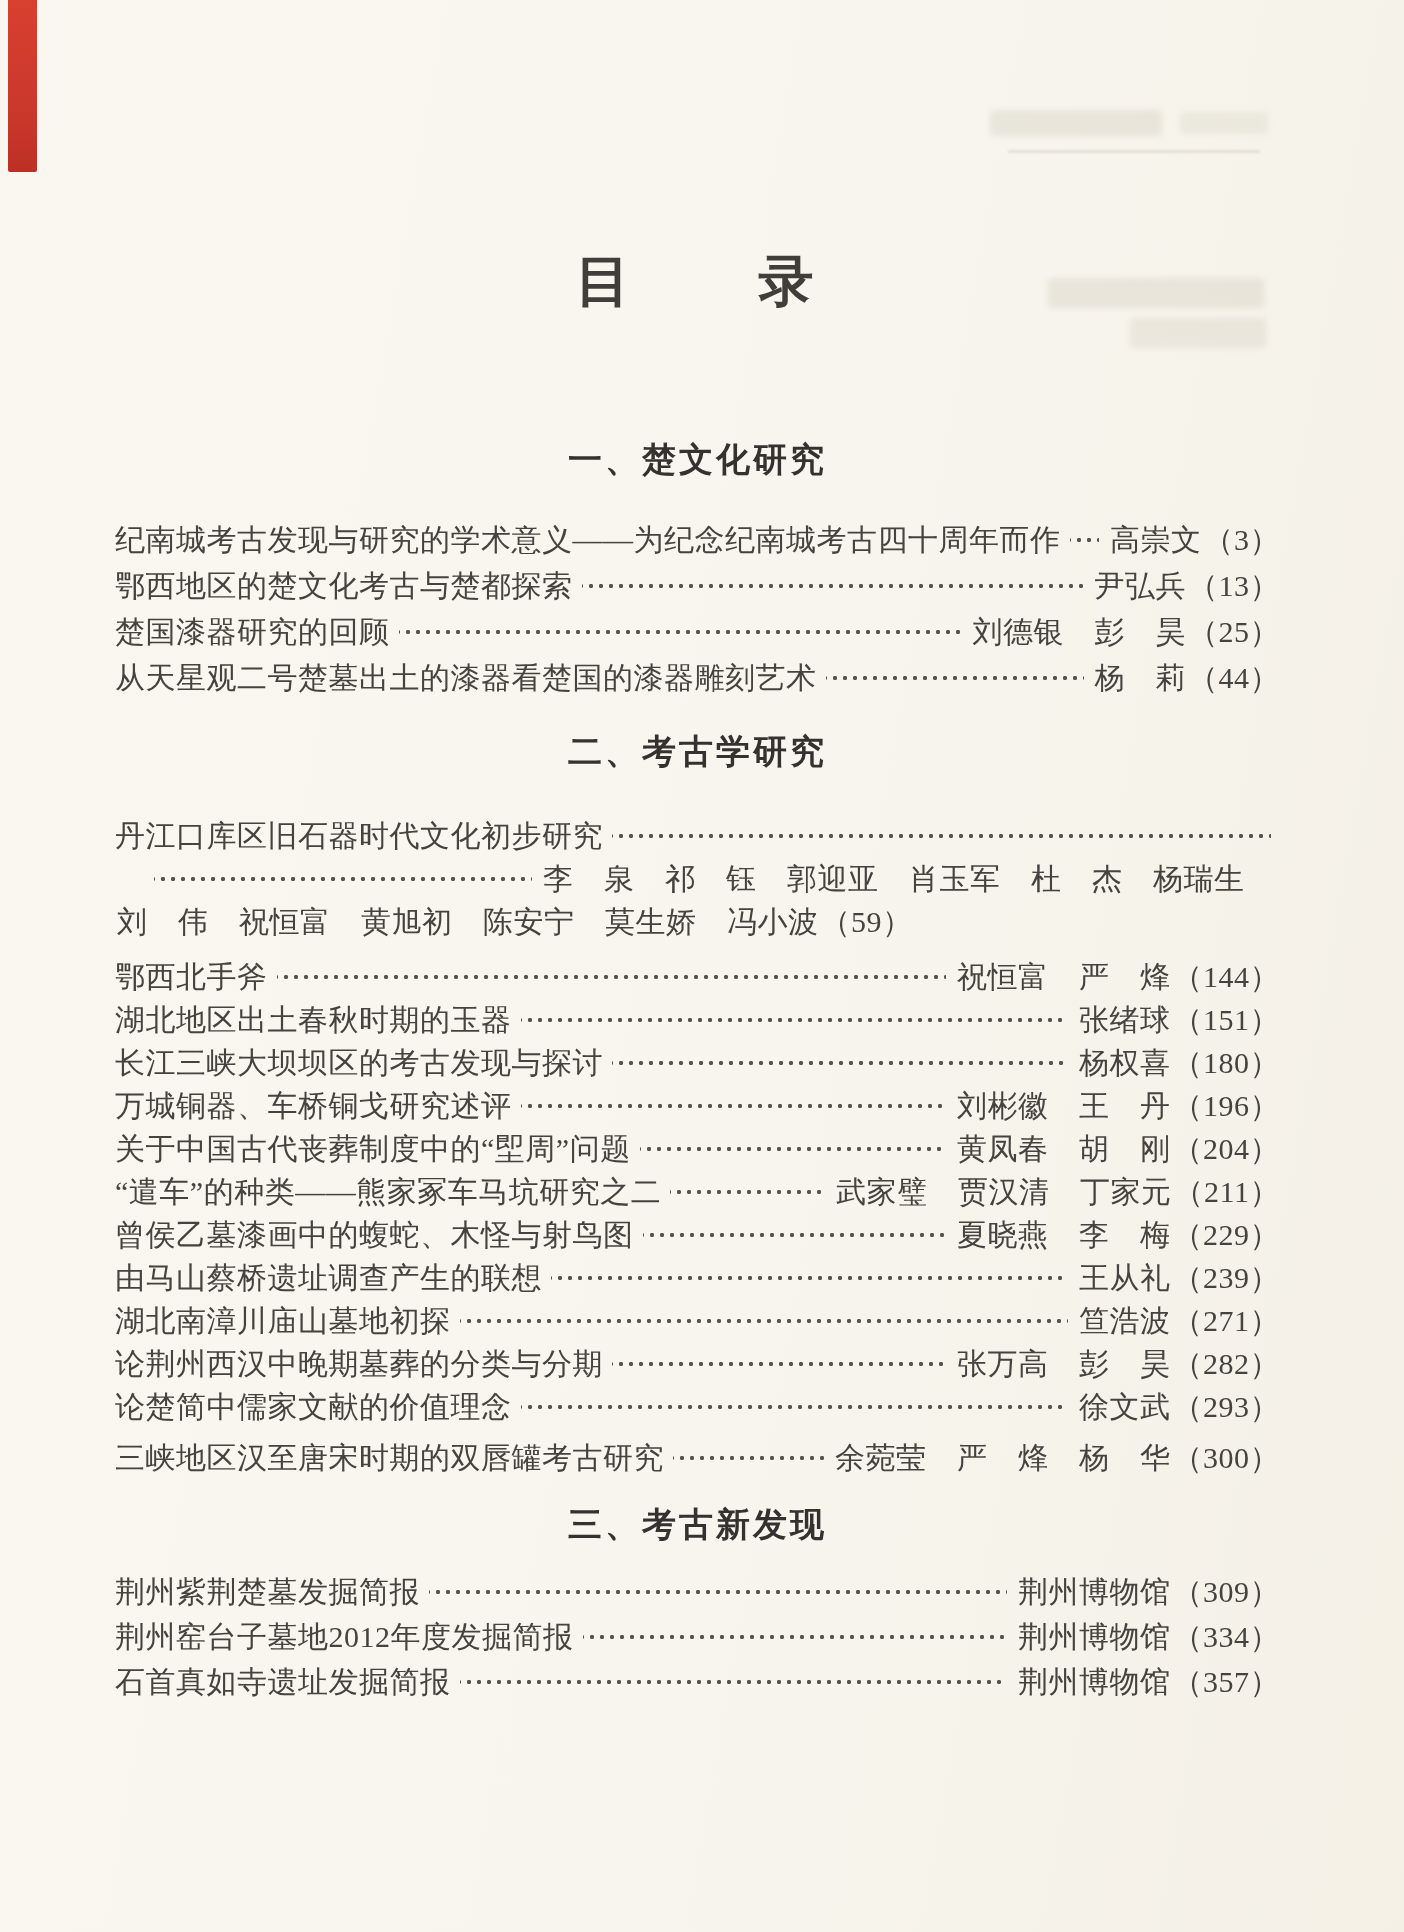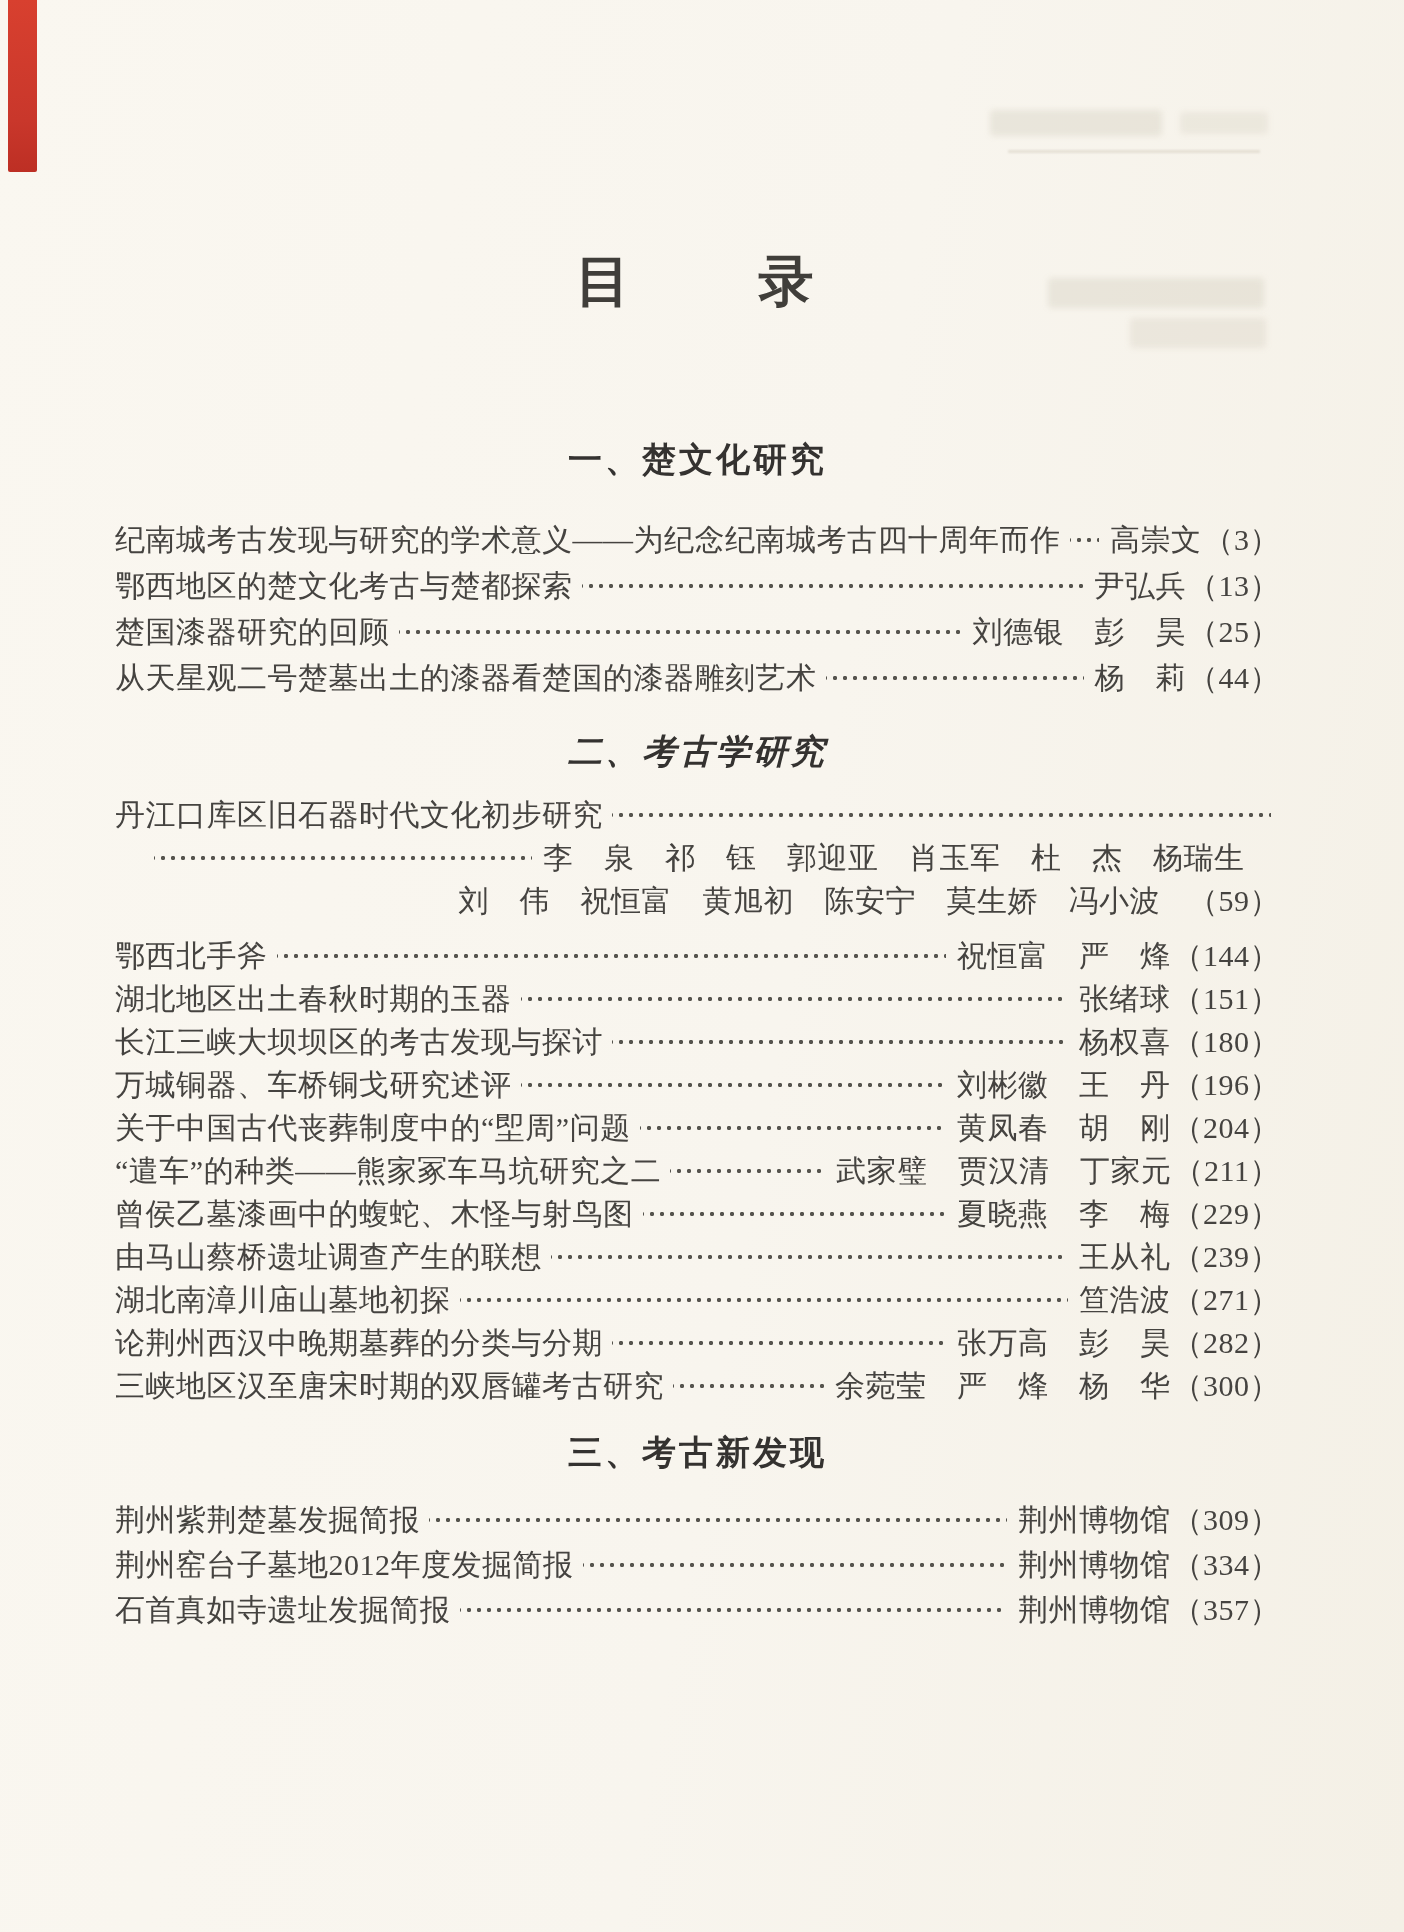--- a/index.html
+++ b/index.html
@@ -31,40 +31,40 @@
     letter-spacing:6px;color:#403e3a;white-space:pre;
   }
   .toc-body{position:absolute;left:115px;top:0;width:1165px;}
   .sec-heading{
     text-align:center;
     font-family:"DejaVu Sans","Liberation Sans",sans-serif;
     font-weight:700;font-size:34px;line-height:42px;
     letter-spacing:3px;color:#343230;
   }
   .section:nth-child(1) .sec-heading{margin:438px 0 37px;}
-  .section:nth-child(2) .sec-heading{margin:29px 0 21px;font-style:italic;}
+  .section:nth-child(2) .sec-heading{margin:29px 0 42px;}
   .section:nth-child(3) .sec-heading{margin:24px 0 24px;}
   .row{
     display:flex;align-items:baseline;
     font-size:30px;letter-spacing:0.5px;white-space:nowrap;color:#454340;
   }
   .section:nth-child(1) .row{line-height:46px;text-align:center;}
   .section:nth-child(2) .row{line-height:43px;}
   .section:nth-child(3) .row{line-height:45px;}
   .section:nth-child(2) div:nth-child(5){margin-top:12px;}  
   .section:nth-child(2) div:nth-child(16){margin-top:8px;}  
   .row .t{flex:0 1 auto;}
   .leader{
     flex:1 1 auto;min-width:14px;height:12px;margin:0 9px;align-self:center;
     background-image:radial-gradient(circle,#56544e 1.9px,rgba(0,0,0,0) 2.4px);
     background-size:10px 12px;background-repeat:repeat-x;background-position:4px center;
   }
   .leader-fixed{flex:0 0 378px;min-width:0;}
   .row.cont-mid{padding-left:30px;}
-  .row.cont-end{justify-content:flex-end;gap:26px;}
+  .row.cont-end{}
   .authors{margin-left:2px;}
   .pg{margin-left:2px;}
 </style>
 </head>
 <body>
 
 <div class="page">
   <div class="red-strip"></div>
 
   <div class="bleed b1"></div>
@@ -171,20 +171,26 @@
           <span class="authors">笪浩波</span>
           <span class="pg">（271）</span>
         </div>
         <div class="row entry">
           <span class="t">论荆州西汉中晚期墓葬的分类与分期</span>
           <span class="leader"></span>
           <span class="authors">张万高　彭　昊</span>
           <span class="pg">（282）</span>
         </div>
         <div class="row entry">
+          <span class="t">论楚简中儒家文献的价值理念</span>
+          <span class="leader"></span>
+          <span class="authors">徐文武</span>
+          <span class="pg">（293）</span>
+        </div>
+        <div class="row entry">
           <span class="t">三峡地区汉至唐宋时期的双唇罐考古研究</span>
           <span class="leader"></span>
           <span class="authors">余菀莹　严　烽　杨　华</span>
           <span class="pg">（300）</span>
         </div>
       </div>
       <div class="section">
         <div class="sec-heading">三、考古新发现</div>
         <div class="row entry">
           <span class="t">荆州紫荆楚墓发掘简报</span>

